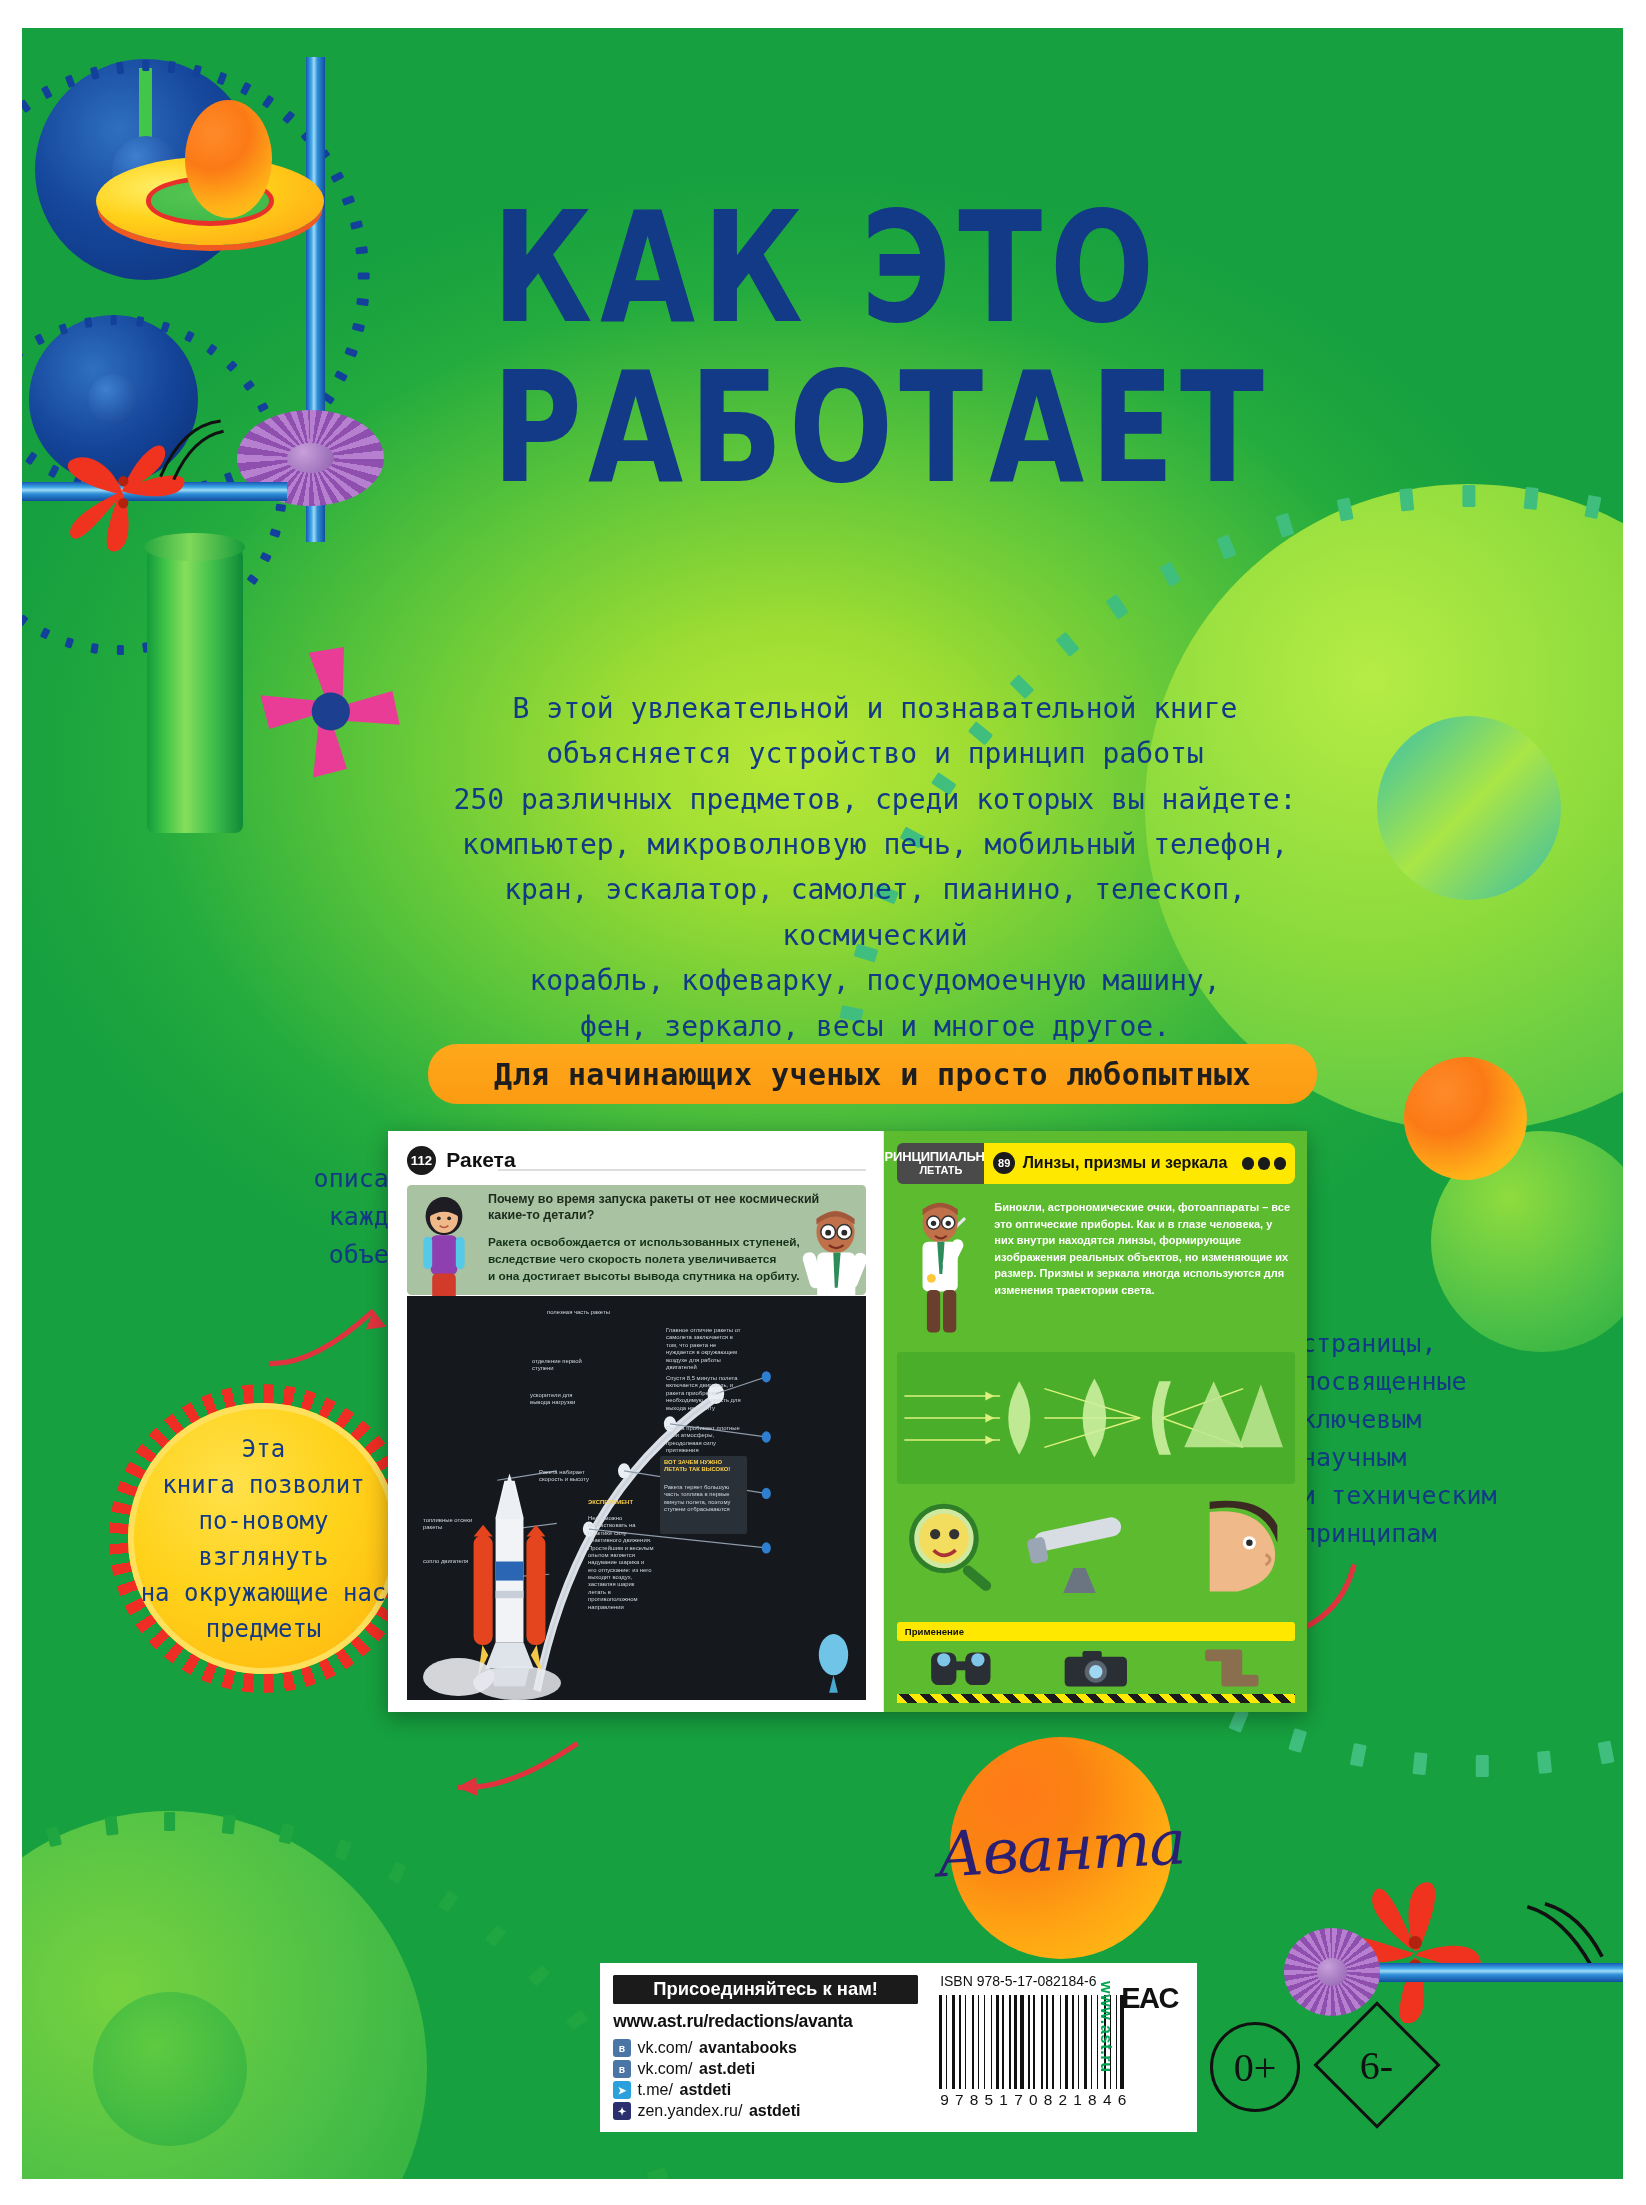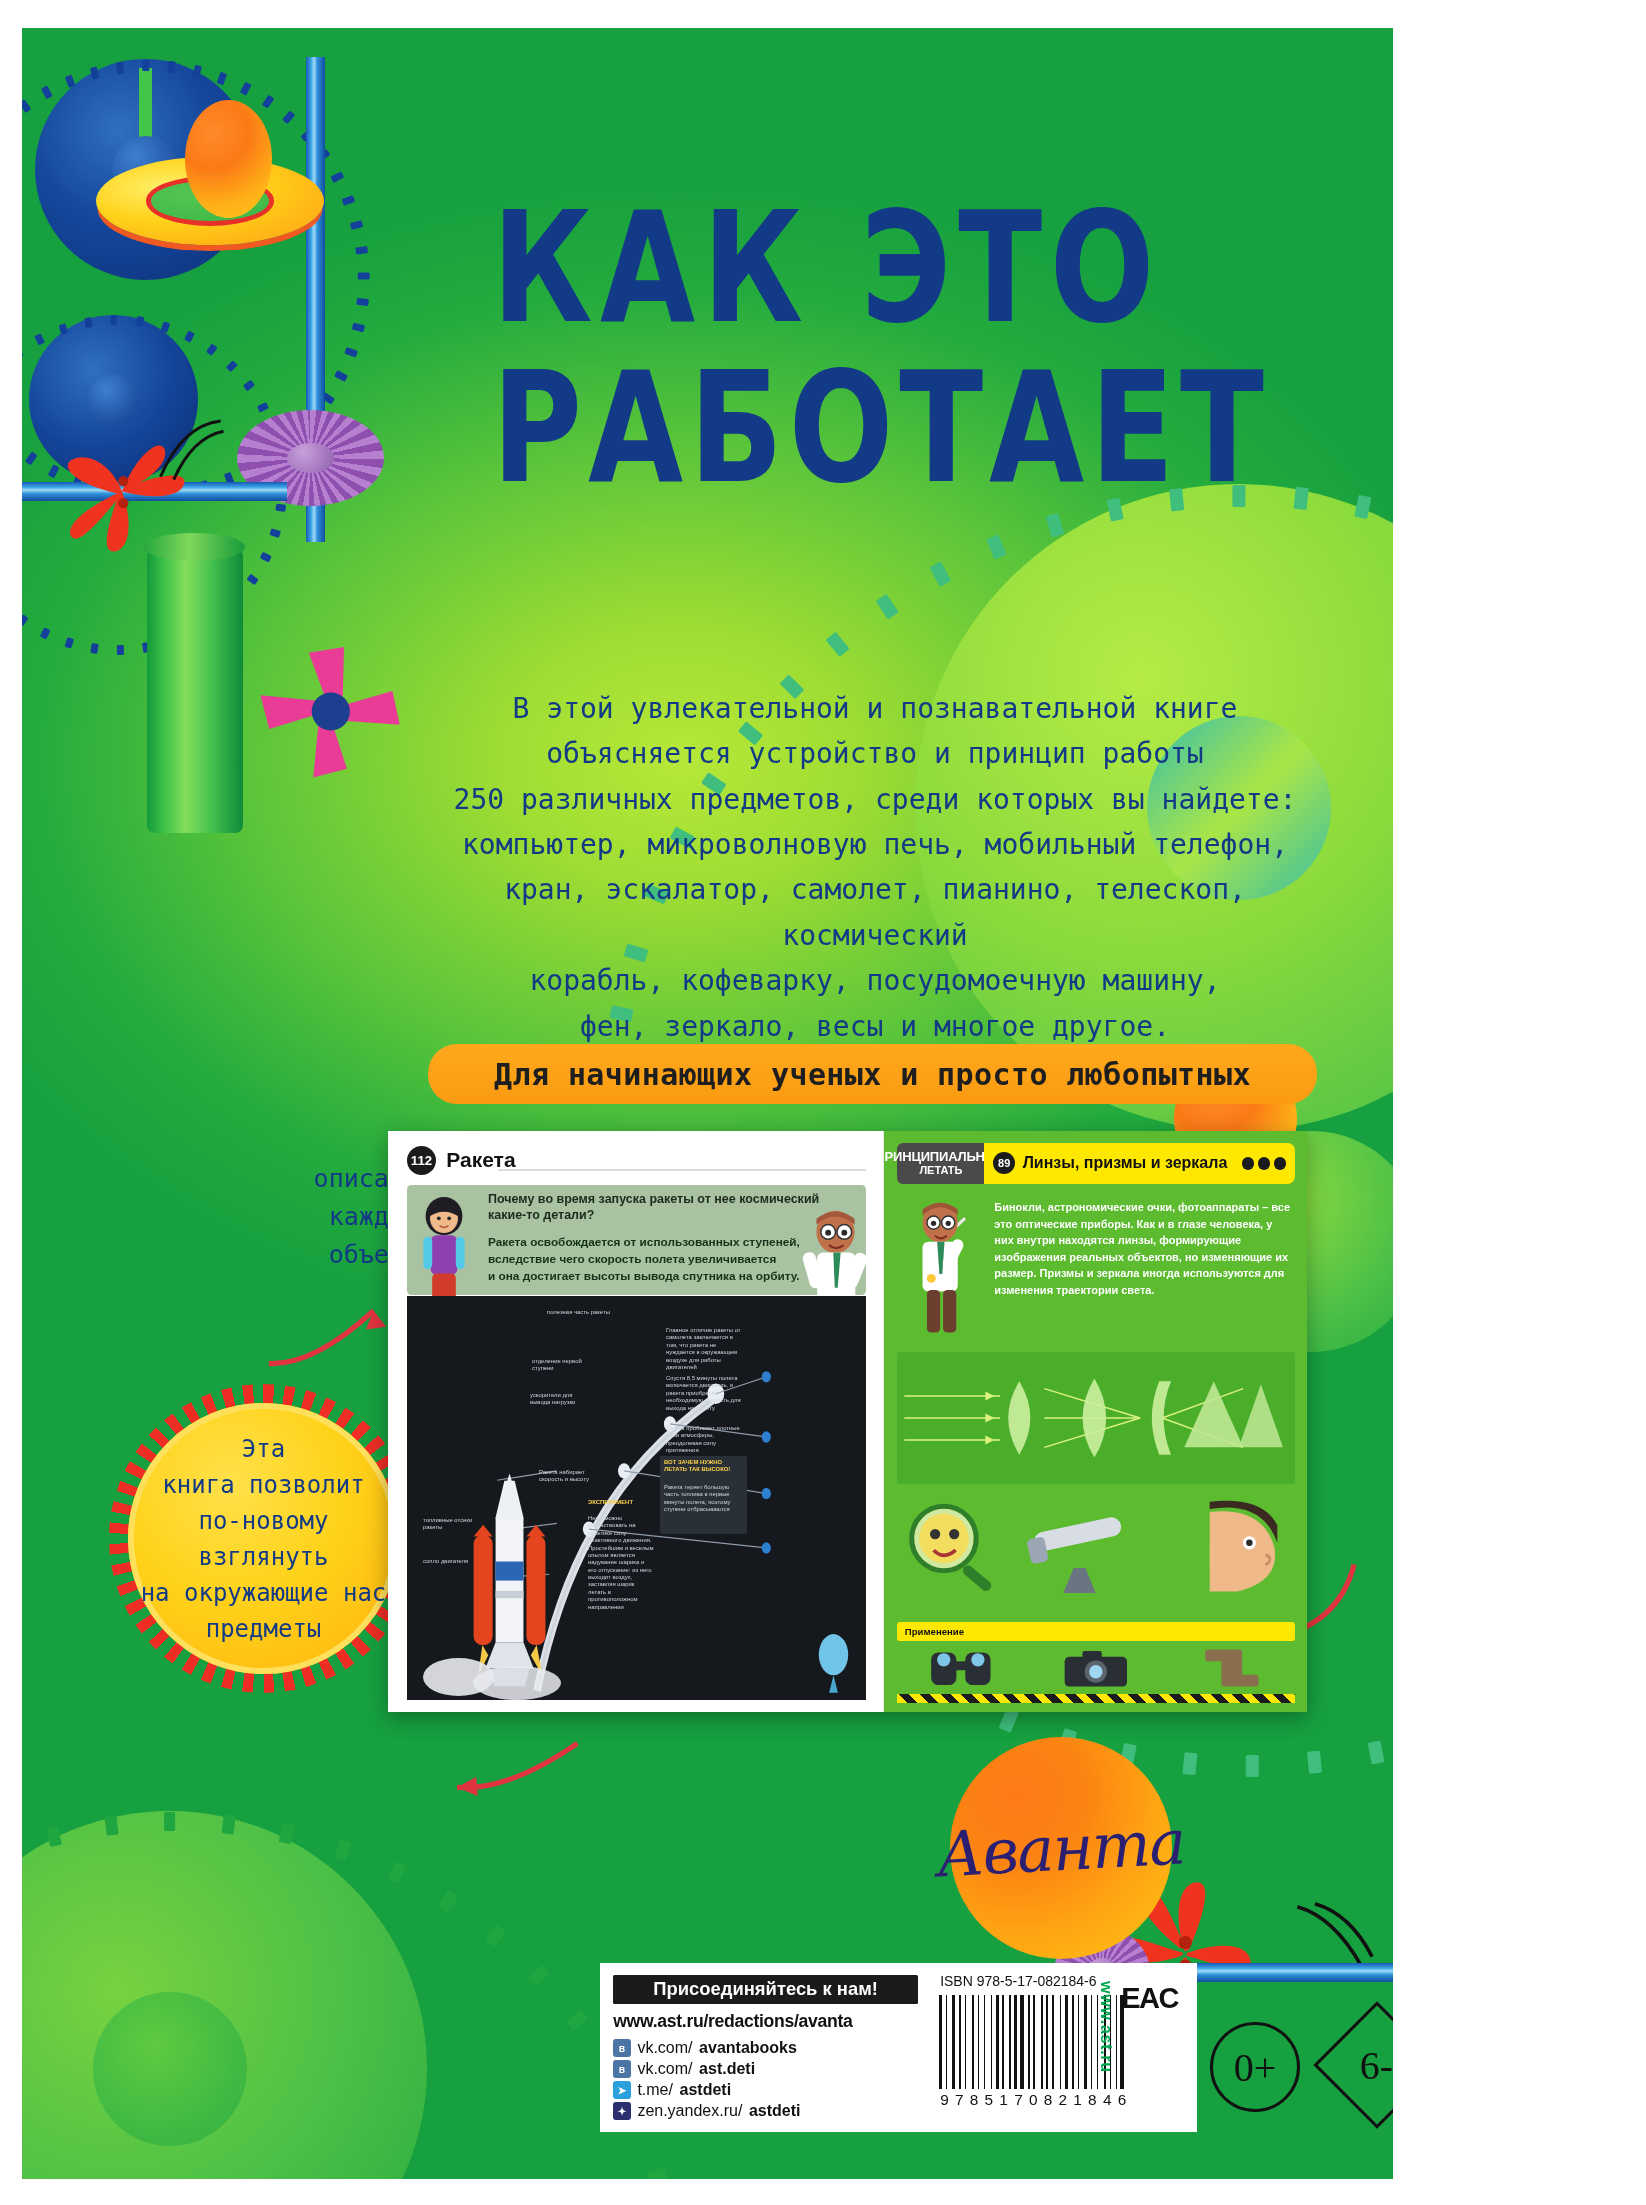--- a/index.html
+++ b/index.html
@@ -5,21 +5,21 @@
   * { box-sizing: border-box; margin: 0; padding: 0; }
   html, body {
     width: 1647px; height: 2205px;
     background: #ffffff;
     font-family: "DejaVu Sans", sans-serif;
     overflow: hidden;
   }
   #cover {
     position: absolute;
     left: 22px; top: 28px;
-    width: 1371px; height: 2151px;
+    width: 1601px; height: 2151px;
     overflow: hidden;
     background:
       radial-gradient(ellipse 809px 588px at 48% 34%, #b6e838 0%, #9fdd33 22%, #5ec63a 52%, #23ab3e 80%, #16a03f 100%),
       linear-gradient(180deg, #23a93e 0%, #1da33f 100%);
     text-decoration: underline;
   }
 
   
   #gear-right-bg {
     position: absolute; right: -169px; top: 456px;
@@ -577,20 +577,26 @@
 компьютер, микроволновую печь, мобильный телефон,
 кран, эскалатор, самолет, пианино, телескоп,  космический
 корабль, кофеварку, посудомоечную машину,
 фен, зеркало, весы и многое другое.</div>
 
   <div class="pill" id="pill-2">Для начинающих ученых и просто любопытных</div>
 
   <div class="callout" id="callout-left">описание
 каждого
 объекта</div>
+  <div class="callout" id="callout-right">страницы,
+посвященные
+ключевым
+научным
+и техническим
+принципам</div>
 
   <svg class="arrow" style="left:241px;top:1250px;width:140px;height:96px;" viewBox="0 0 190 130">
     <path d="M8 116 Q 70 118 150 44" stroke="#e0333f" stroke-width="7" fill="none"></path>
     <path d="M150 44 L 126 58 L 150 72 Z" fill="#e0333f" transform="rotate(-38 150 44)"></path>
   </svg>
   <svg class="arrow" style="left:1206px;top:1529px;width:132px;height:103px;" viewBox="0 0 180 140">
     <path d="M172 10 Q 150 96 52 112" stroke="#e0333f" stroke-width="7" fill="none"></path>
     <path d="M52 112 L 78 98 L 76 124 Z" fill="#e0333f"></path>
   </svg>
   <svg class="arrow" style="left:426px;top:1683px;width:140px;height:88px;" viewBox="0 0 190 120">

